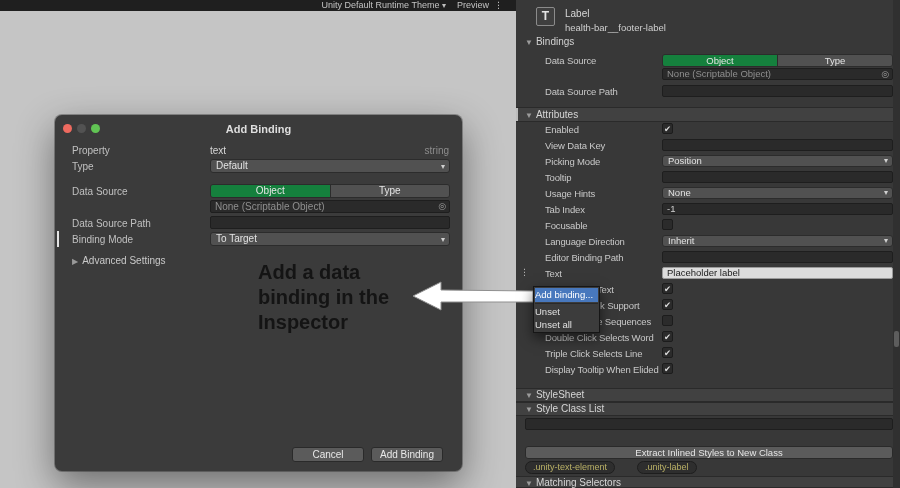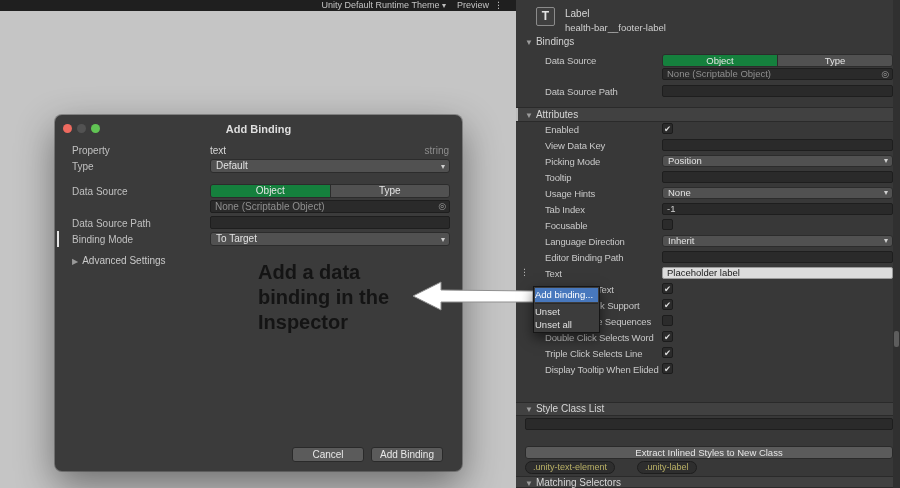--- a/index.html
+++ b/index.html
@@ -302,20 +302,23 @@
         </span>
     </div>
 
     <div class="irow" style="top:361px">
       <span class="ilabel">Display Tooltip When Elided</span>
       <span class="checkbox">
           <span class="tick">✔</span>
         </span>
     </div>
 
+    <div class="sec-header" style="top:388px;height:14px;line-height:12px">
+      <span class="tri">▼</span><span>StyleSheet</span>
+    </div>
     <div class="sec-header" style="top:402px;height:14px;line-height:12px">
       <span class="tri">▼</span><span>Style Class List</span>
     </div>
 
     <div class="class-field field"></div>
     <div class="wide-btn" style="top:446px">Extract Inlined Styles to New Class</div>
 
     <div class="pill-row">
       <span class="pill">.unity-text-element</span>
       <span class="pill">.unity-label</span>

